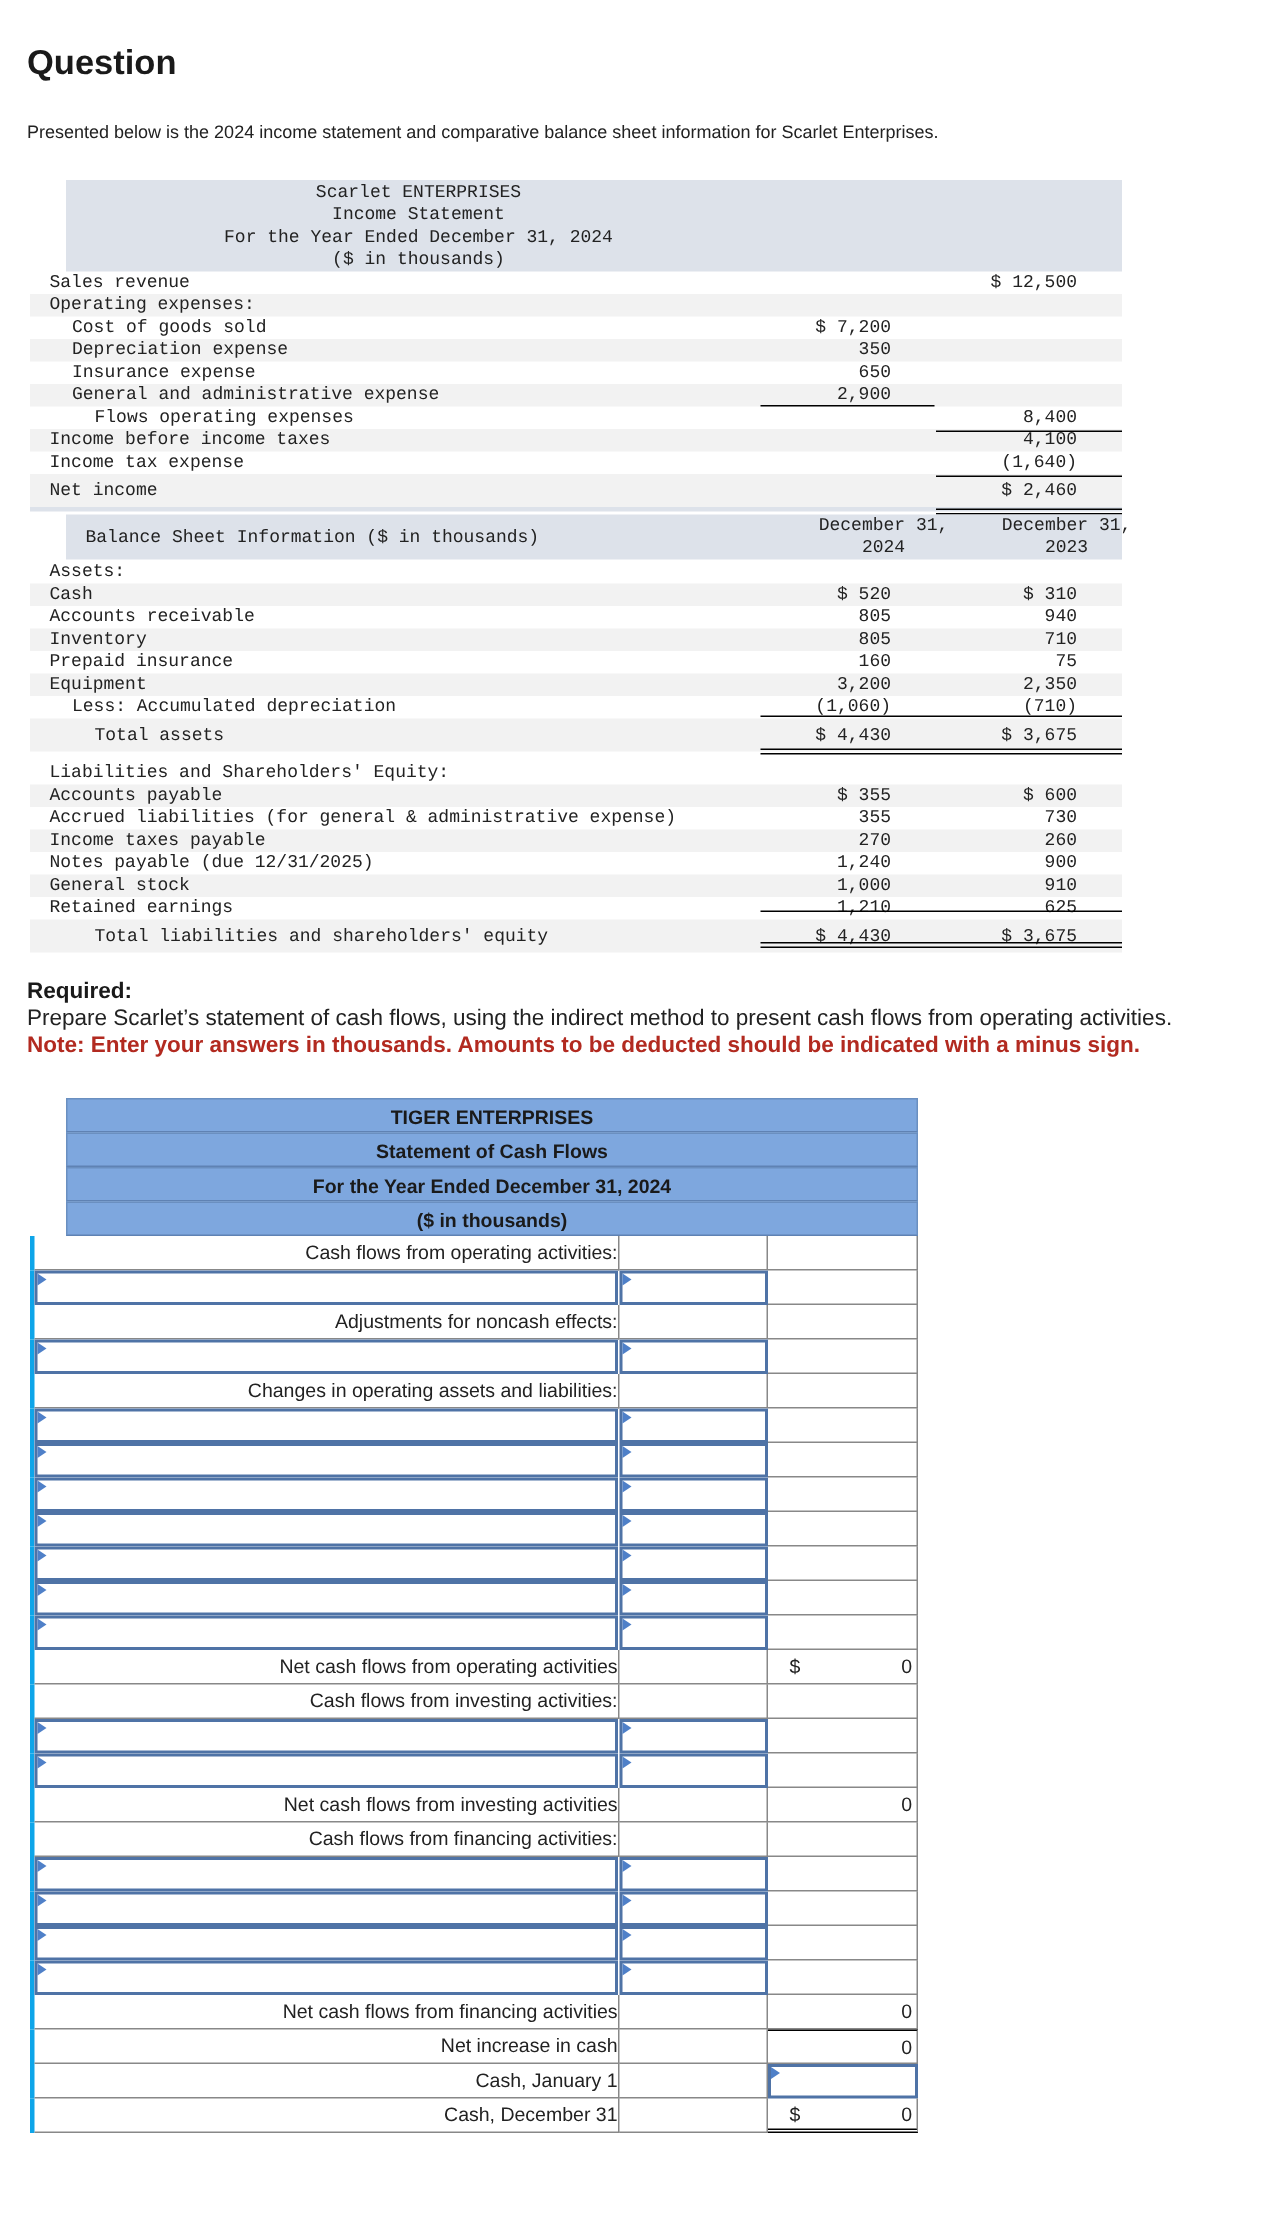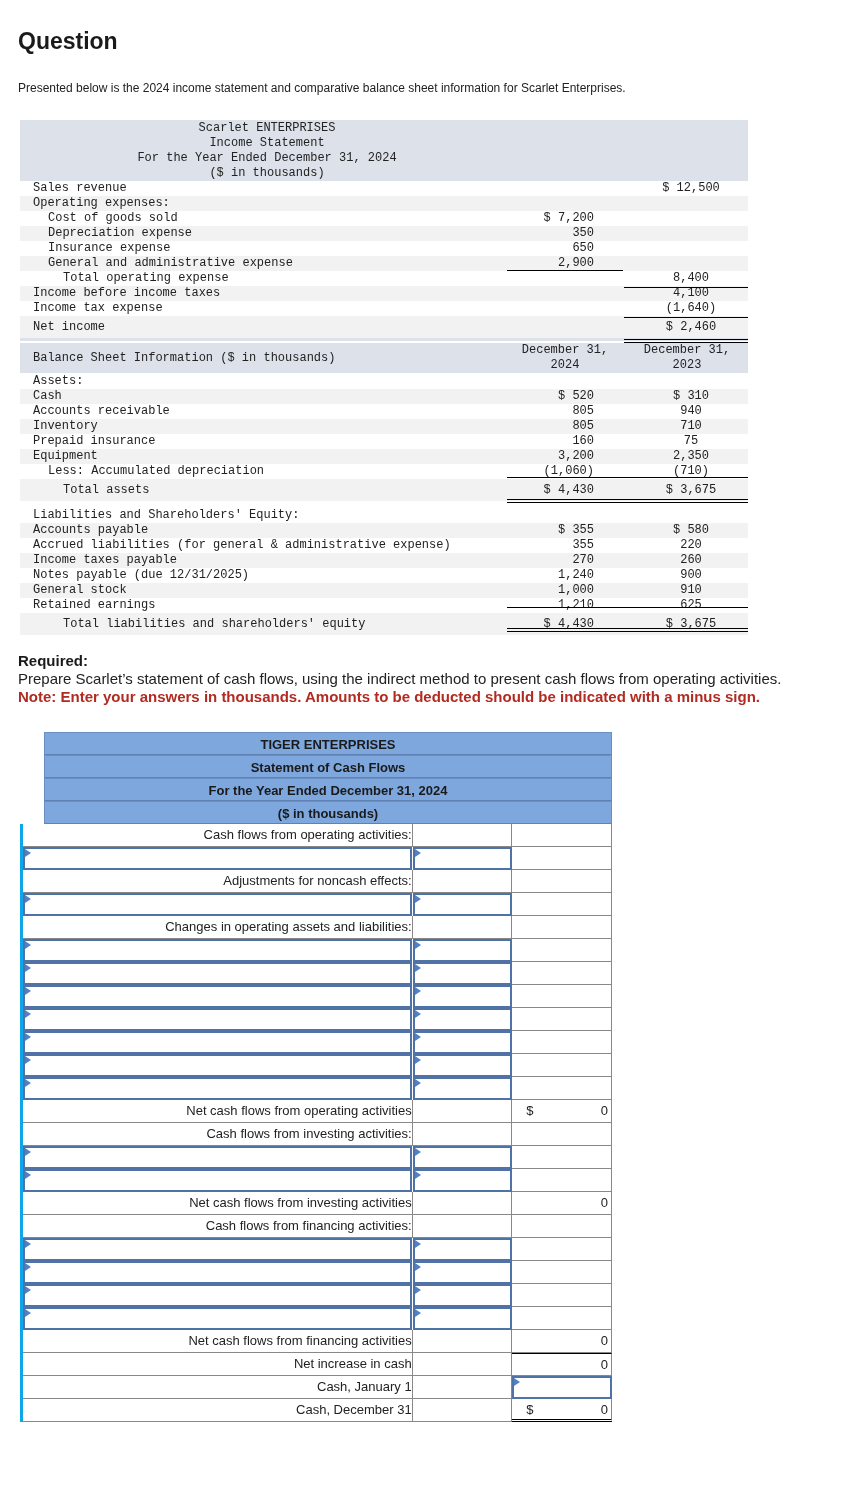--- a/index.html
+++ b/index.html
@@ -2,28 +2,28 @@
 <html><head>
 <meta charset="utf-8">
 <style>
   * { box-sizing: border-box; margin: 0; padding: 0; }
   body { width: 850px; height: 1490px; background: #fff; font-family: "Liberation Sans", sans-serif; color: #222; position: relative; overflow: hidden; }
   .q-title { position: absolute; left: 18px; top: 28px; font-size: 23px; font-weight: bold; color: #1a1a1a; }
   .intro { position: absolute; left: 18px; top: 81px; font-size: 12px; color: #222; }
 
   
   .stmt { position: absolute; left: 20px; width: 728px; font-family: "Liberation Mono", monospace; font-size: 12px; color: #222; }
-  .stmt .hdr { background: #dde2ea; text-align: center; line-height: 15px; padding-top: 1px; }
+  .stmt .hdr { background: #dde2ea; text-align: center; line-height: 15px; padding-top: 1px; margin-left: 24px; }
   .stmt .row { position: relative; height: 15px; line-height: 15px; }
   .stmt .row.alt { background: #f2f2f2; }
   .stmt .lbl { position: absolute; left: 13px; white-space: pre; }
   .stmt .lbl.i1 { left: 28px; }
   .stmt .lbl.i2 { left: 43px; }
   .stmt .c1 { position: absolute; right: 154px; width: 80px; text-align: right; }
-  .stmt .c2 { position: absolute; right: 12px; width: 90px; text-align: center; }
+  .stmt .c2 { position: absolute; right: 30px; width: 90px; text-align: right; }
   .ul1 { position: absolute; height: 1px; background: #000; }
   .dul { position: absolute; height: 4px; border-top: 1px solid #000; border-bottom: 1px solid #000; }
 
   .req { position: absolute; left: 18px; top: 652px; font-size: 15px; line-height: 18px; }
   .req .b { font-weight: bold; color: #1a1a1a; }
   .req .note { color: #b22a20; font-weight: bold; }
 
   
   .cf { position: absolute; left: 20px; top: 732px; width: 592px; font-family: "Liberation Sans", sans-serif; font-size: 13px; color: #222; }
   .cf .head { background: #7ea7de; text-align: center; font-weight: bold; height: 23px; line-height: 23px; border: 1px solid #6a8fc0; border-bottom: 1px solid #5f82b3; font-size: 13px; color: #1a1a1a; margin-left: 24px; }
@@ -72,21 +72,21 @@
     </div>
   <div class="row">
       <span class="lbl i1">Insurance expense</span>
       <span class="c1">650</span>
     </div>
   <div class="row alt">
       <span class="lbl i1">General and administrative expense</span>
       <span class="c1">2,900</span>
     </div>
   <div class="row">
-      <span class="lbl i2">Total operating expense</span>
+      <span class="lbl i2">Flows operating expenses</span>
       <span class="c2">8,400</span>
     </div>
   <div class="row alt">
       <span class="lbl">Income before income taxes</span>
       <span class="c2">4,100</span>
     </div>
   <div class="row">
       <span class="lbl">Income tax expense</span>
       <span class="c2">(1,640)</span>
     </div>
@@ -145,26 +145,26 @@
       <span class="c1">$ 4,430</span>
       <span class="c2">$ 3,675</span>
     </div>
   <div style="height:7px;"></div>
   <div class="row">
       <span class="lbl">Liabilities and Shareholders' Equity:</span>
     </div>
   <div class="row alt">
       <span class="lbl">Accounts payable</span>
       <span class="c1">$ 355</span>
-      <span class="c2">$ 580</span>
+      <span class="c2">$ 600</span>
     </div>
   <div class="row">
       <span class="lbl">Accrued liabilities (for general &amp; administrative expense)</span>
       <span class="c1">355</span>
-      <span class="c2">220</span>
+      <span class="c2">730</span>
     </div>
   <div class="row alt">
       <span class="lbl">Income taxes payable</span>
       <span class="c1">270</span>
       <span class="c2">260</span>
     </div>
   <div class="row">
       <span class="lbl">Notes payable (due 12/31/2025)</span>
       <span class="c1">1,240</span>
       <span class="c2">900</span>

